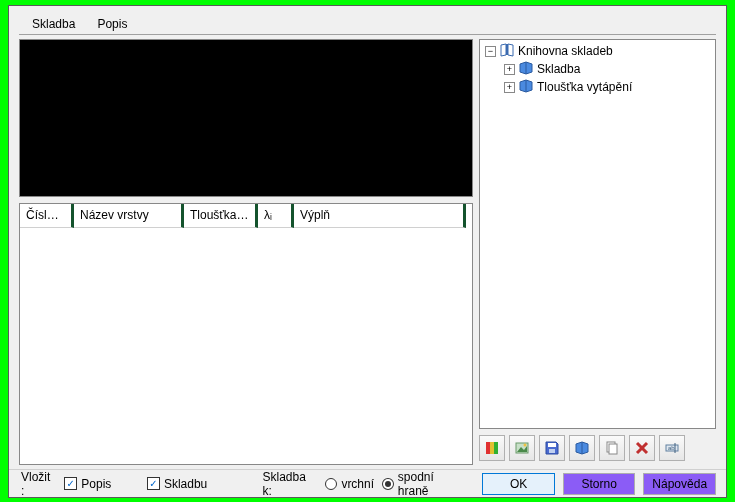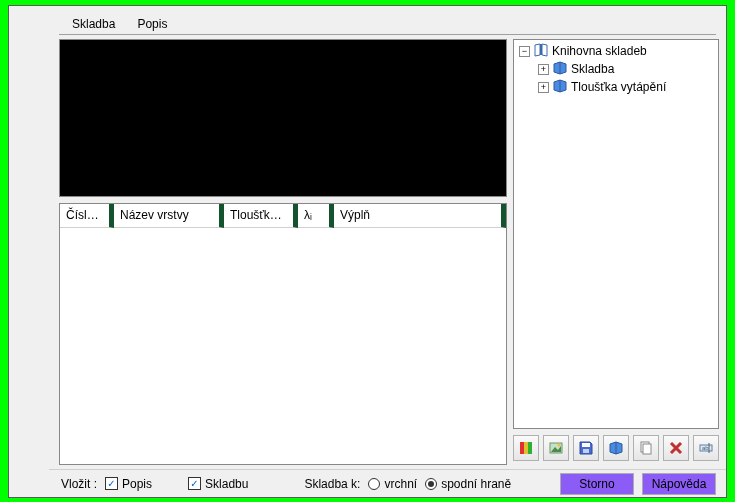--- a/index.html
+++ b/index.html
@@ -29,21 +29,20 @@
   .title-controls .ctrl {
     width: 45px; display: flex; align-items: center; justify-content: center;
     font-family: "Segoe UI Symbol", sans-serif; font-size: 10px;
   }
 
   .client {
     flex: 1;
     display: flex;
     flex-direction: column;
     padding: 6px 0 0 0;
-    margin-left: 40px;
   }
 
   .tabs {
     display: flex;
     padding-left: 12px;
     height: 22px;
   }
   .tab {
     padding: 3px 10px;
     border: 1px solid transparent;
@@ -84,21 +83,21 @@
     border: 1px solid #888;
     background: #fff;
     margin-top: 6px;
     overflow: hidden;
   }
   .grid-head {
     display: flex;
     height: 24px;
   }
   .grid-head .gh {
-    border-right: 5px solid #14532d;
+    border-right: 3px solid #14532d;
     border-bottom: 1px solid #d0d0d0;
     padding: 4px 6px;
     font-size: 12px;
     background: #fff;
     overflow: hidden;
     white-space: nowrap;
     text-overflow: ellipsis;
   }
 
   .rightcol {
@@ -300,18 +299,19 @@
         <span class="radio"></span>
         <span>vrchní</span>
       </span>
       <span class="radio-wrap">
         <span class="radio">
             <span class="dot"></span>
           </span>
         <span>spodní hraně</span>
       </span>
       <span class="spacer"></span>
+      <div class="btn primary">OK</div>
       <div class="btn">Storno</div>
       <div class="btn">Nápověda</div>
     </div>
 
   </div>
 </div>
 
 </body></html>

